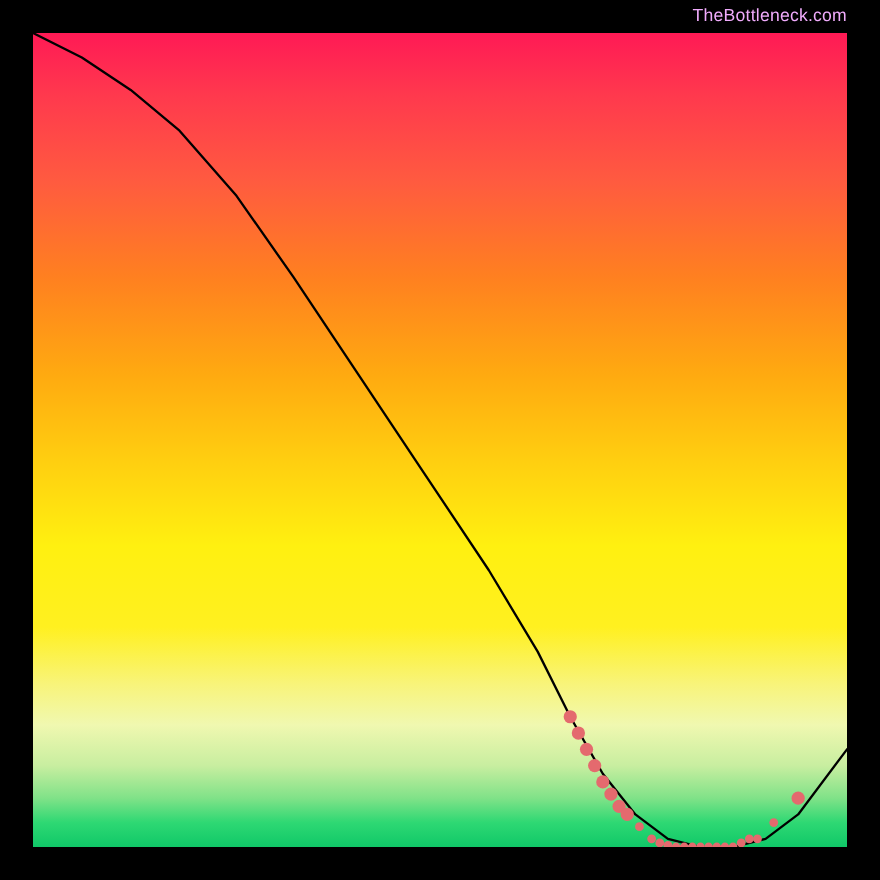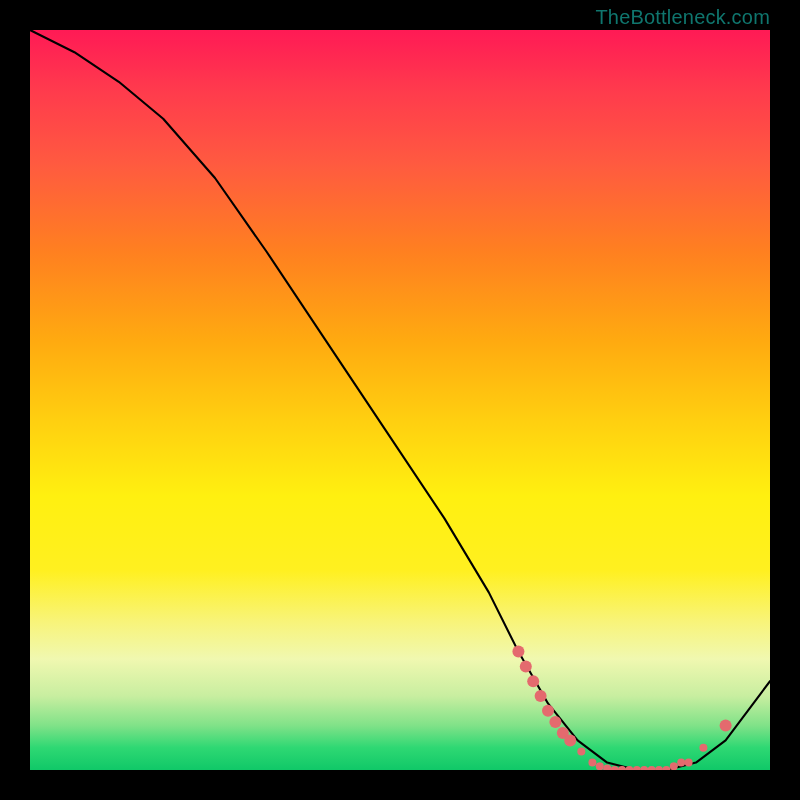--- a/index.html
+++ b/index.html
@@ -45,22 +45,22 @@
     position: absolute;
     top: 30px;
     left: 30px;
     width: 740px;
     height: 740px;
   }
   .attribution {
     position: absolute;
     top: 6px;
     right: 30px;
-    color: #0f766e;
-    font-size: 20px;
+    color: #f0abfc;
+    font-size: 16px;
     font-weight: 500;
     letter-spacing: 0.2px;
   }
 </style>
 </head>
 <body>
 
 <div class="container">
   <div class="attribution">TheBottleneck.com</div>
   <div class="plot-bg"></div>

